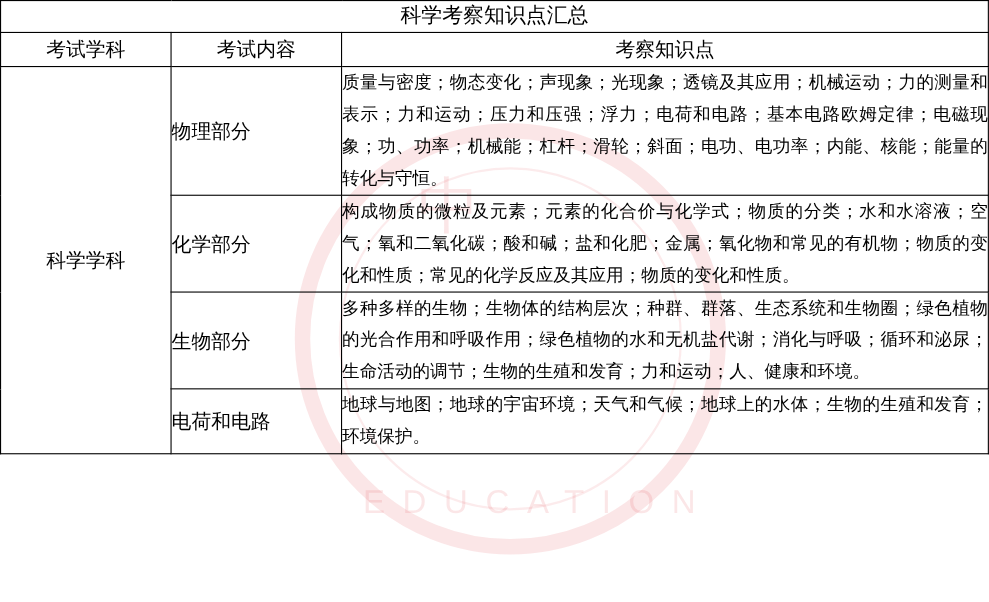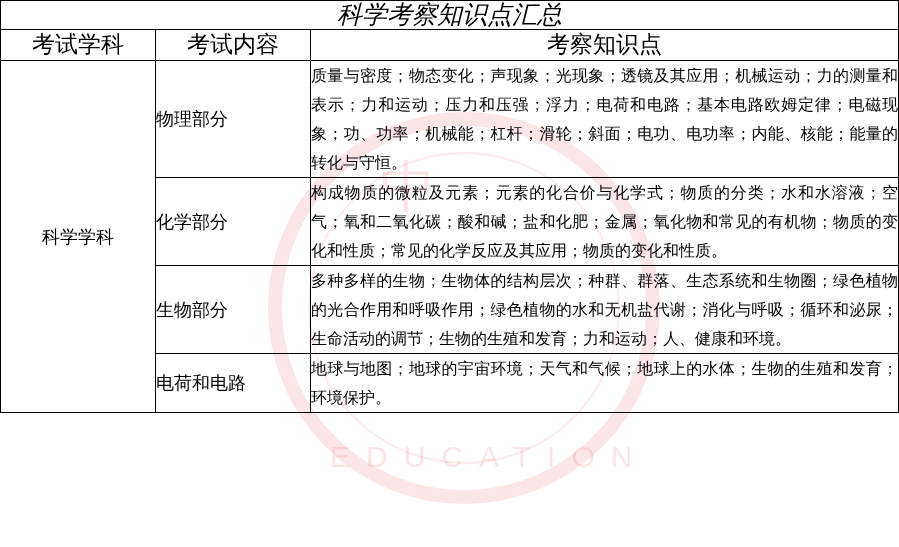--- a/index.html
+++ b/index.html
@@ -86,29 +86,28 @@
     background: transparent;
   }
   table.sheet td, table.sheet th {
     border: 1px solid #000000;
     padding: 0;
     vertical-align: middle;
     background: transparent;
   }
   .title-cell {
     text-align: center;
-    font-size: 25px;
+    font-size: 19px;
     height: 28px;
     line-height: 28px;
     font-weight: normal;
-    font-style: italic;
   }
   .head-cell {
     text-align: center;
-    font-size: 23px;
+    font-size: 18px;
     height: 30px;
     line-height: 30px;
   }
   .subject-cell {
     text-align: center;
     font-size: 18px;
     width: 155px;
   }
   .content-cell {
     text-align: left;

